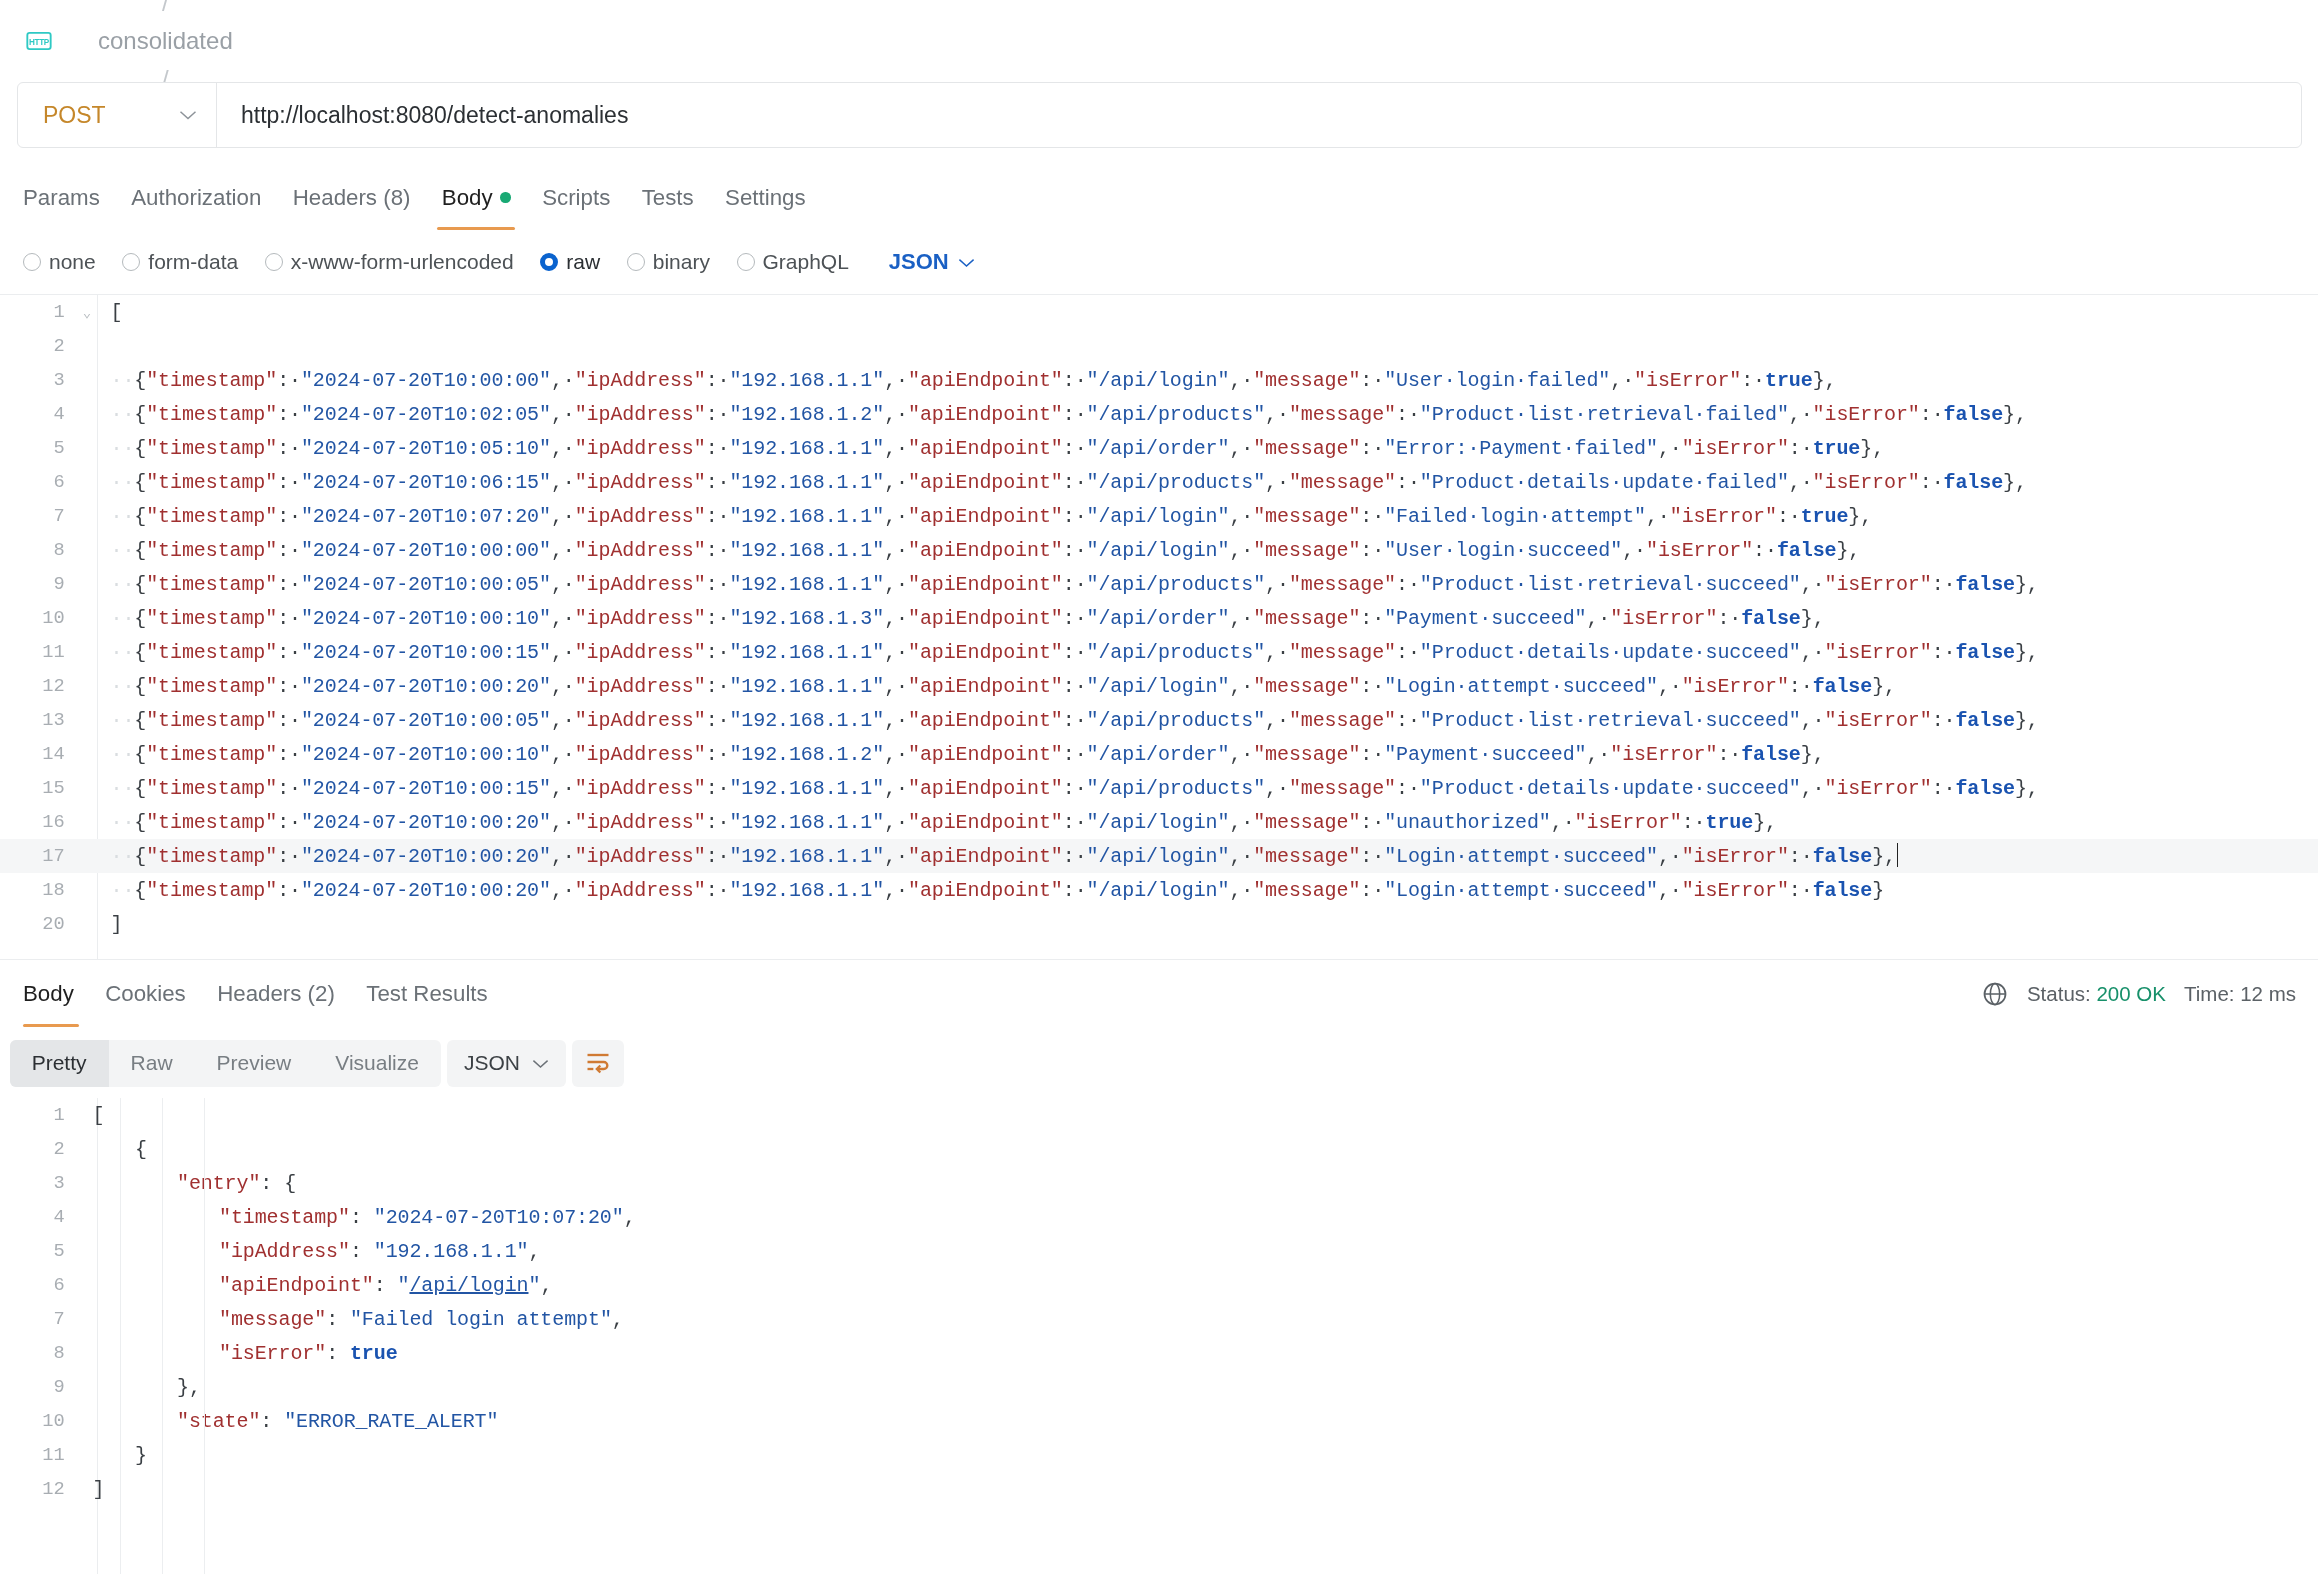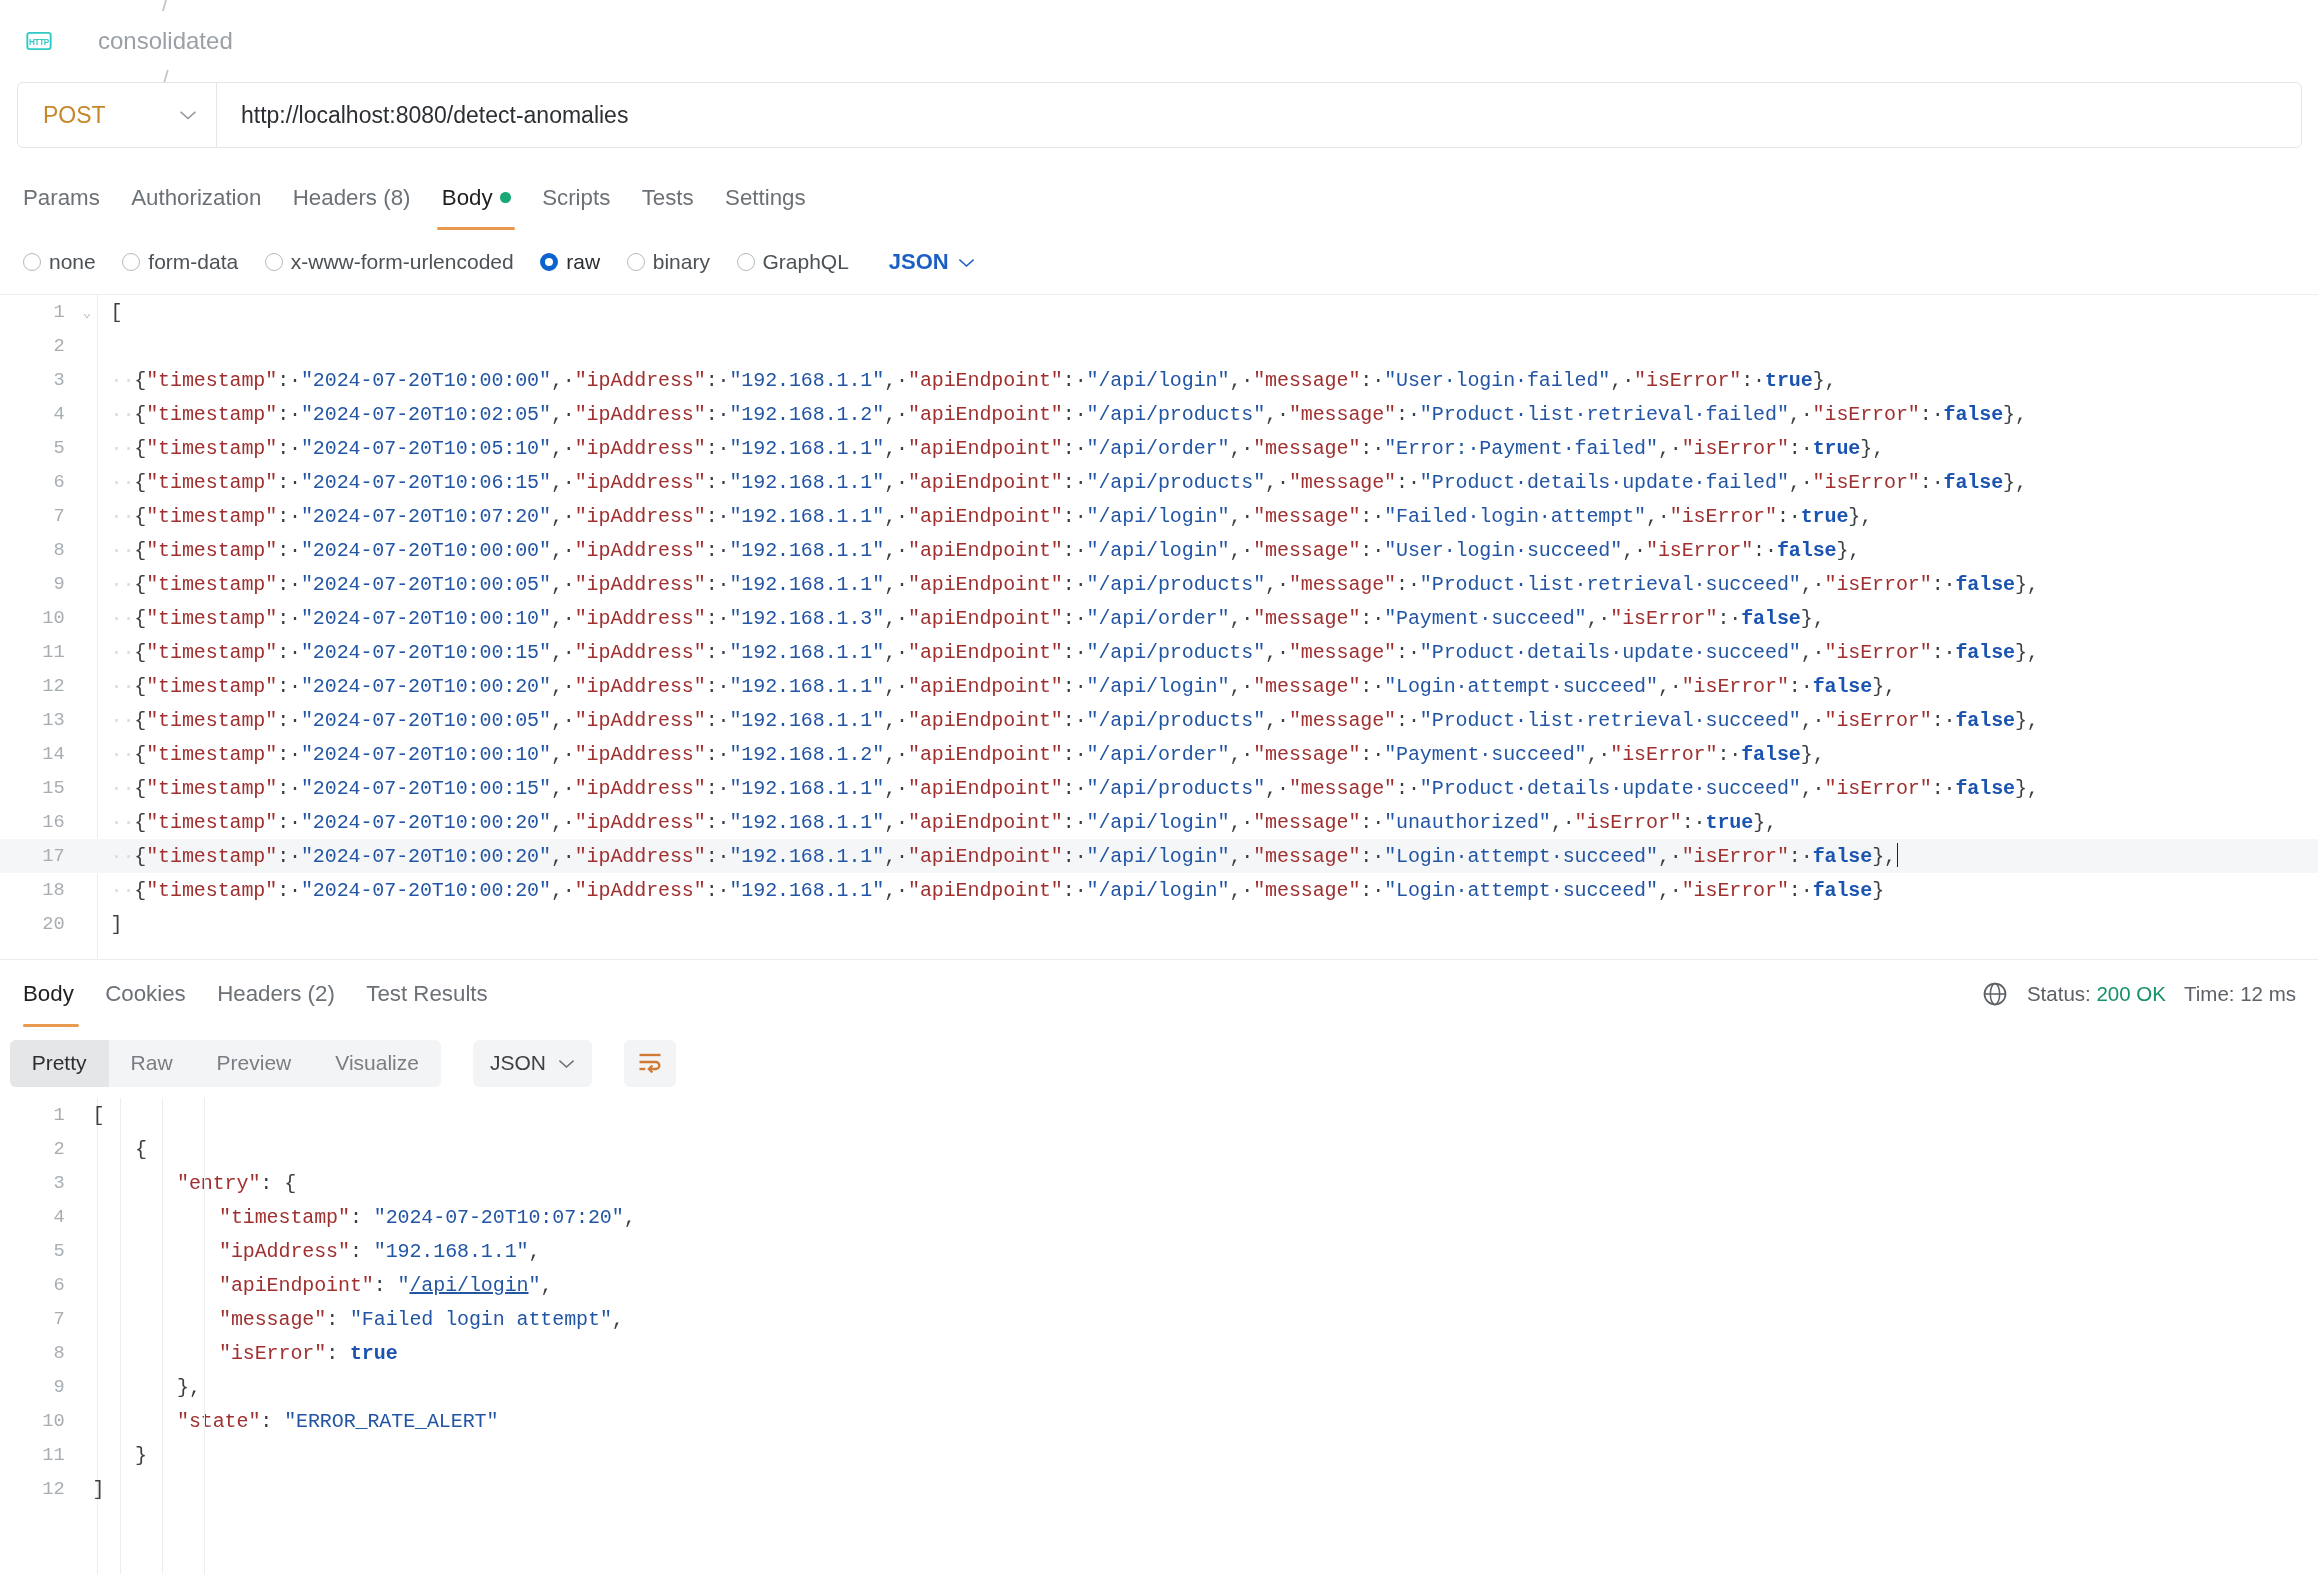--- a/index.html
+++ b/index.html
@@ -127,21 +127,21 @@
     content: ""; position: absolute; left: 0; right: 11px; bottom: 0;
     height: 3px; background: #e89a4f; border-radius: 1.8px;
   }
   .status-group { display: flex; align-items: center; gap: 18px; font-size: 20.5px; color: #5b6166; }
   .globe { width: 28px; height: 28px; }
   .status-ok { color: #17906a; }
   .status-lbl { color: #5b6166; }
 
   
   .resp-toolbar {
-    display: flex; align-items: center; gap: 32px;
+    display: flex; align-items: center; gap: 6px;
     padding: 12px 23px 11px 9.7px; height: 71px;
   }
   .seg {
     display: flex; background: #f3f4f5; border-radius: 6px; overflow: hidden; height: 47px;
   }
   .seg-btn {
     display: flex; align-items: center; padding: 0 22px; font-size: 21px; color: #787e83;
   }
   .seg-btn.active { background: #e4e6e8; color: #2b2f33; }
   .pill {

